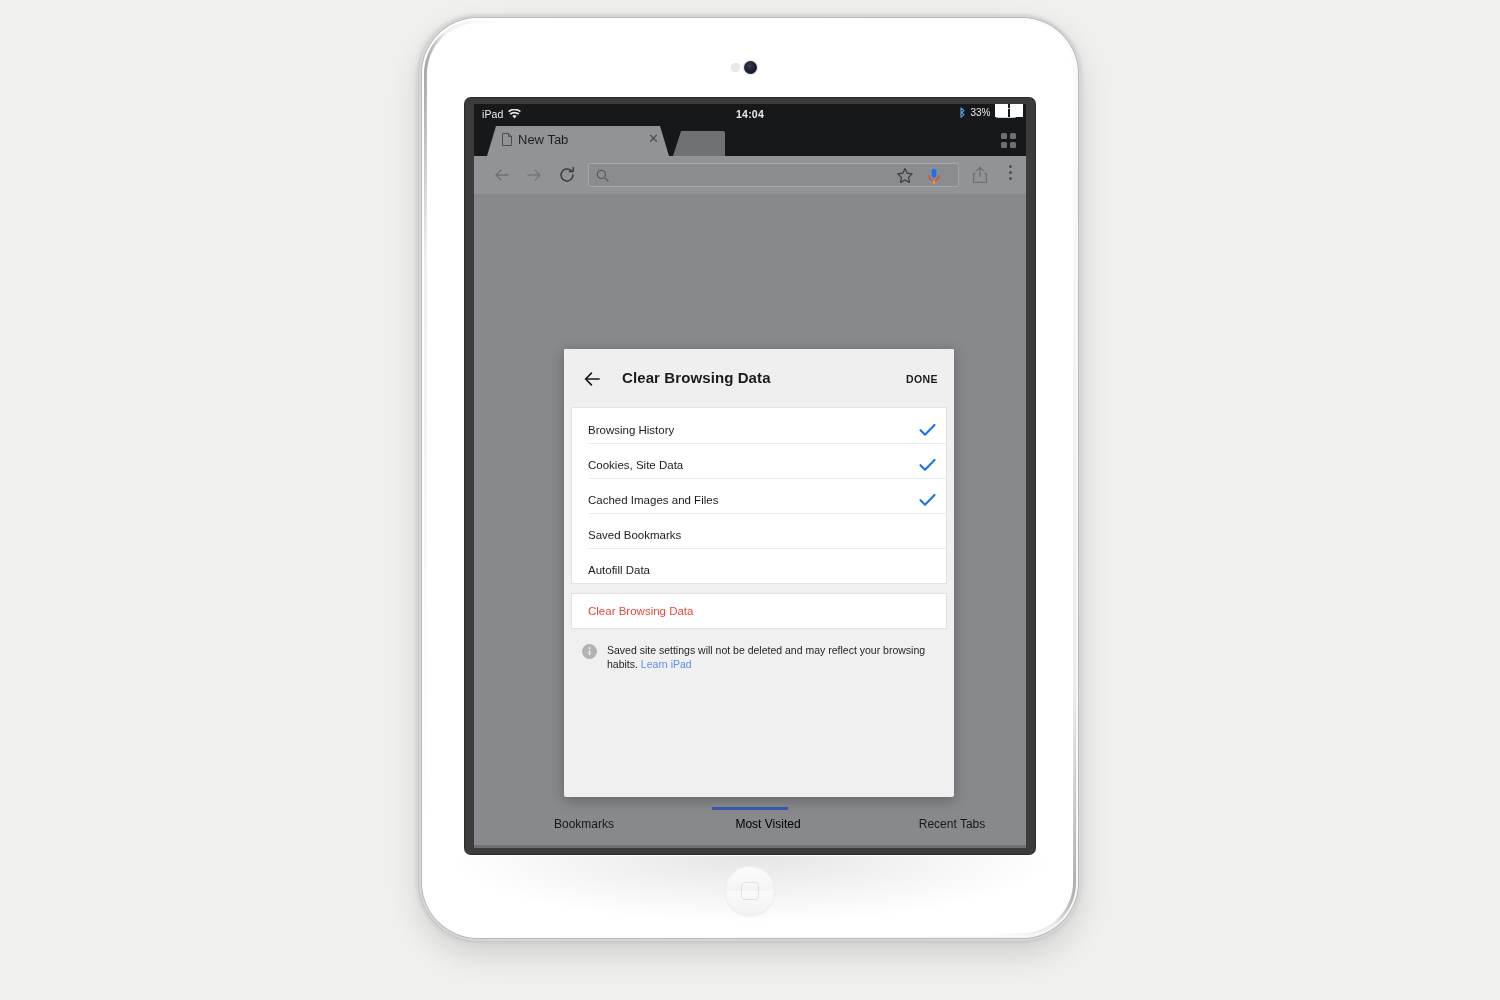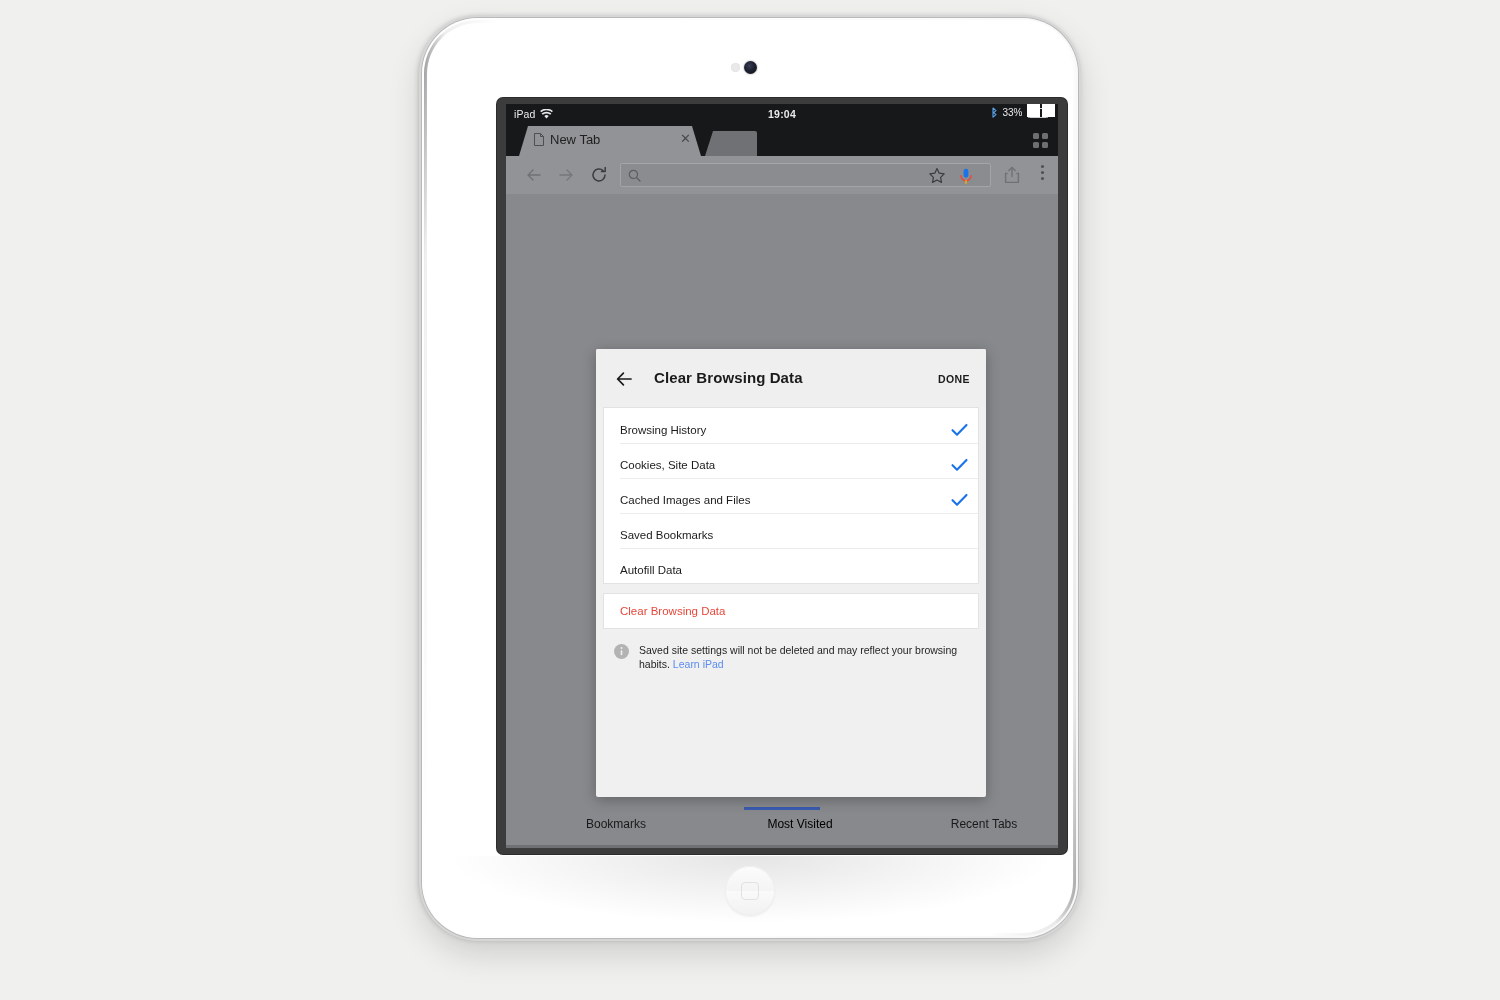--- a/index.html
+++ b/index.html
@@ -71,21 +71,20 @@
 
   
   #screen-bezel{
     position:absolute; left:465px; top:98px;
     width:570px; height:756px;
     background:#3c3c3c;
     border-radius:6px;
     z-index:5;
     box-shadow: 0 0 0 1px #2c2c2c;
     overflow:hidden;
-    margin-left:32px;
   }
   #screen{
     position:absolute; left:9px; top:6px;
     width:552px; height:744px;
     background:#87898c;
     overflow:hidden;
   }
 
   
   .corner-square{
@@ -284,21 +283,21 @@
     <div id="status-bar">
       <div id="status-left">
         <span id="status-ipad-label">iPad</span>
         <svg id="wifi-icon" width="13" height="10" viewBox="0 0 13 10">
           <path d="M6.5 9.4 4.3 6.9a3.4 3.4 0 0 1 4.4 0z" fill="#e9eaec"></path>
           <path d="M6.5 4.4a5.6 5.6 0 0 0-3.7 1.4L1.6 4.5a7.4 7.4 0 0 1 9.8 0l-1.2 1.3a5.6 5.6 0 0 0-3.7-1.4z" fill="#e9eaec"></path>
           <path d="M6.5 1.3c2 0 3.9.7 5.3 1.9l1.1-1.2A9.8 9.8 0 0 0 6.5-.4 9.8 9.8 0 0 0 .1 2l1.1 1.2A8 8 0 0 1 6.5 1.3z" fill="#e9eaec"></path>
         </svg>
       </div>
 
-      <div id="status-clock">19:04</div>
+      <div id="status-clock">14:04</div>
 
       <div id="status-right">
         <svg width="7" height="11" viewBox="0 0 7 11">
           <path d="M2 1 5 3.6 2 6.2V1zM2 5 5 7.6 2 10.2V5z" fill="none" stroke="#5aa7ee" stroke-width="1.1" stroke-linejoin="round"></path>
         </svg>
         <span>33%</span>
         <span style="display:flex;align-items:center">
           <span id="battery-shell">
               <span id="battery-fill"></span>
             </span>

